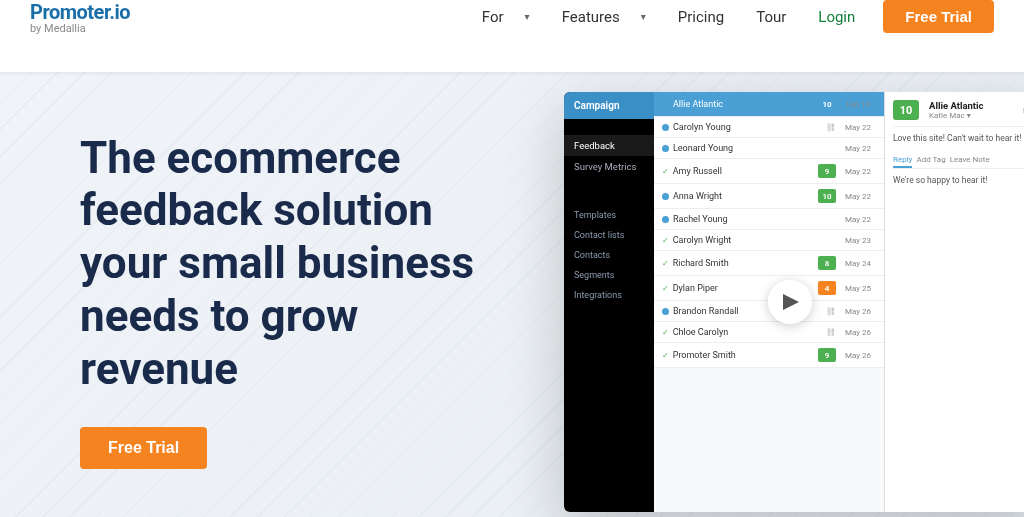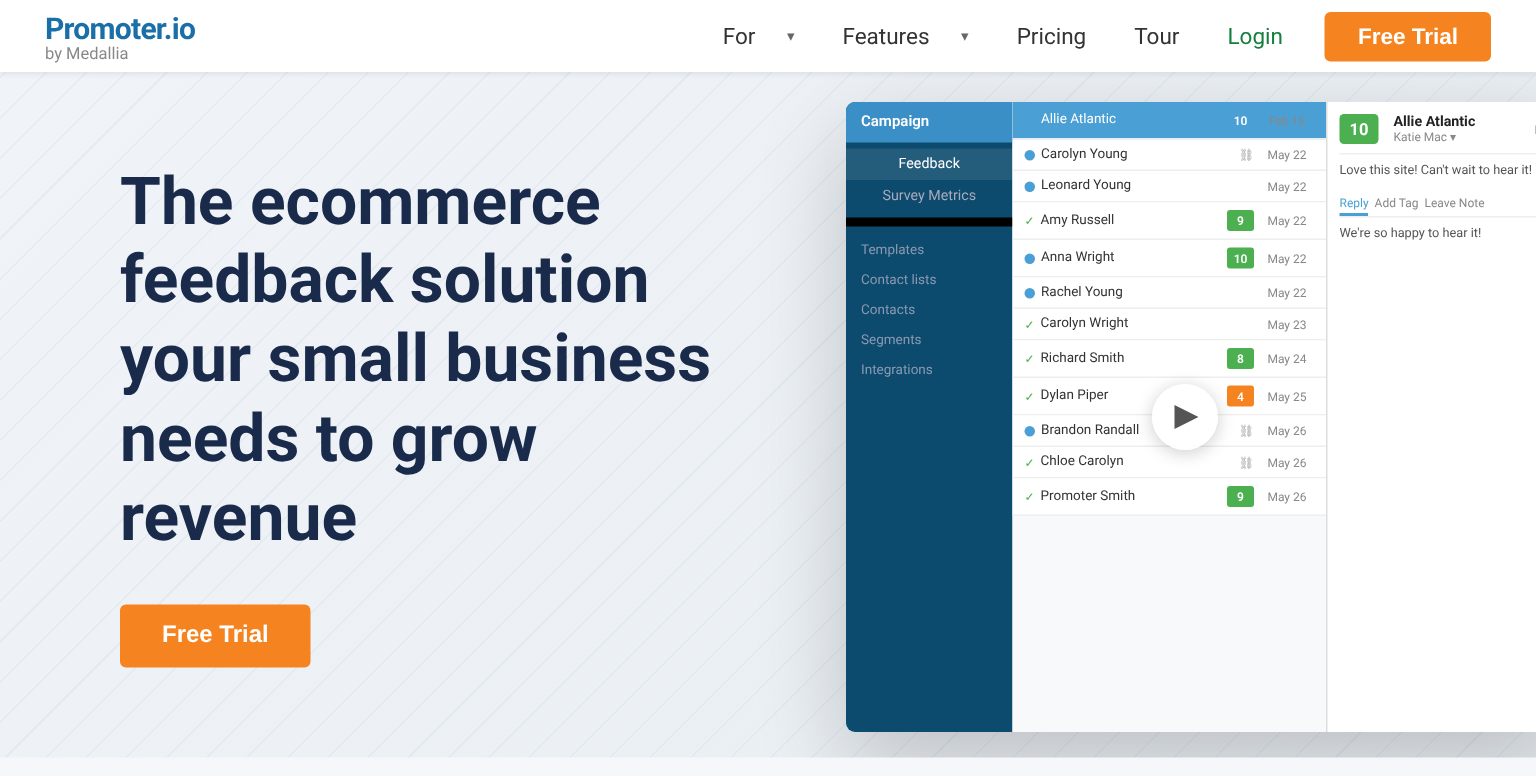--- a/index.html
+++ b/index.html
@@ -1,23 +1,23 @@
 <!DOCTYPE html>
 <html><head>
   <meta charset="utf-8">
   <style>
     * { margin: 0; padding: 0; box-sizing: border-box; }
     body { font-family: -apple-system, BlinkMacSystemFont, 'Segoe UI', Roboto, sans-serif; width: 1024px; height: 517px; overflow: hidden; background: #f5f7fa; }
 
     
     .header {
       background: #fff;
-      height: 48px;
-      display: flex;
-      align-items: center;
+      height: 72px;
+      display: flex;
+      align-items: flex-start;
       padding: 0 30px;
       box-shadow: 0 1px 4px rgba(0,0,0,0.08);
       position: relative;
       z-index: 10;
     }
     .logo-area { display: flex; flex-direction: column; align-items: flex-start; }
     .logo-text { font-size: 20px; font-weight: 700; color: #1a6fa8; letter-spacing: -0.5px; }
     .logo-sub { font-size: 11px; color: #888; margin-top: -2px; }
     .nav { margin-left: auto; display: flex; align-items: center; gap: 8px; }
     .nav-item {
@@ -111,37 +111,36 @@
       border-radius: 6px;
       box-shadow: 0 20px 60px rgba(0,0,0,0.2);
       overflow: hidden;
       display: flex;
       background: #fff;
       position: relative;
     }
 
     
     .app-sidebar {
-      width: 111px;
-      background: #0c4a6e;
+      width: 90px;
+      background: #000000;
       height: 100%;
       flex-shrink: 0;
       padding: 0;
     }
     .sidebar-header {
       background: #3a8fc7;
       padding: 8px 10px;
       font-size: 10px;
       color: #fff;
       font-weight: 600;
     }
     .sidebar-section {
-      padding: 4px 0;
+      padding: 16px 0;
       border-bottom: 6px solid #000000;
-      text-align: center;
     }
     .sidebar-item-s {
       padding: 5px 10px;
       font-size: 9.5px;
       color: #aab;
       cursor: pointer;
     }
     .sidebar-item-s.active {
       color: #fff;
       background: rgba(255,255,255,0.1);

